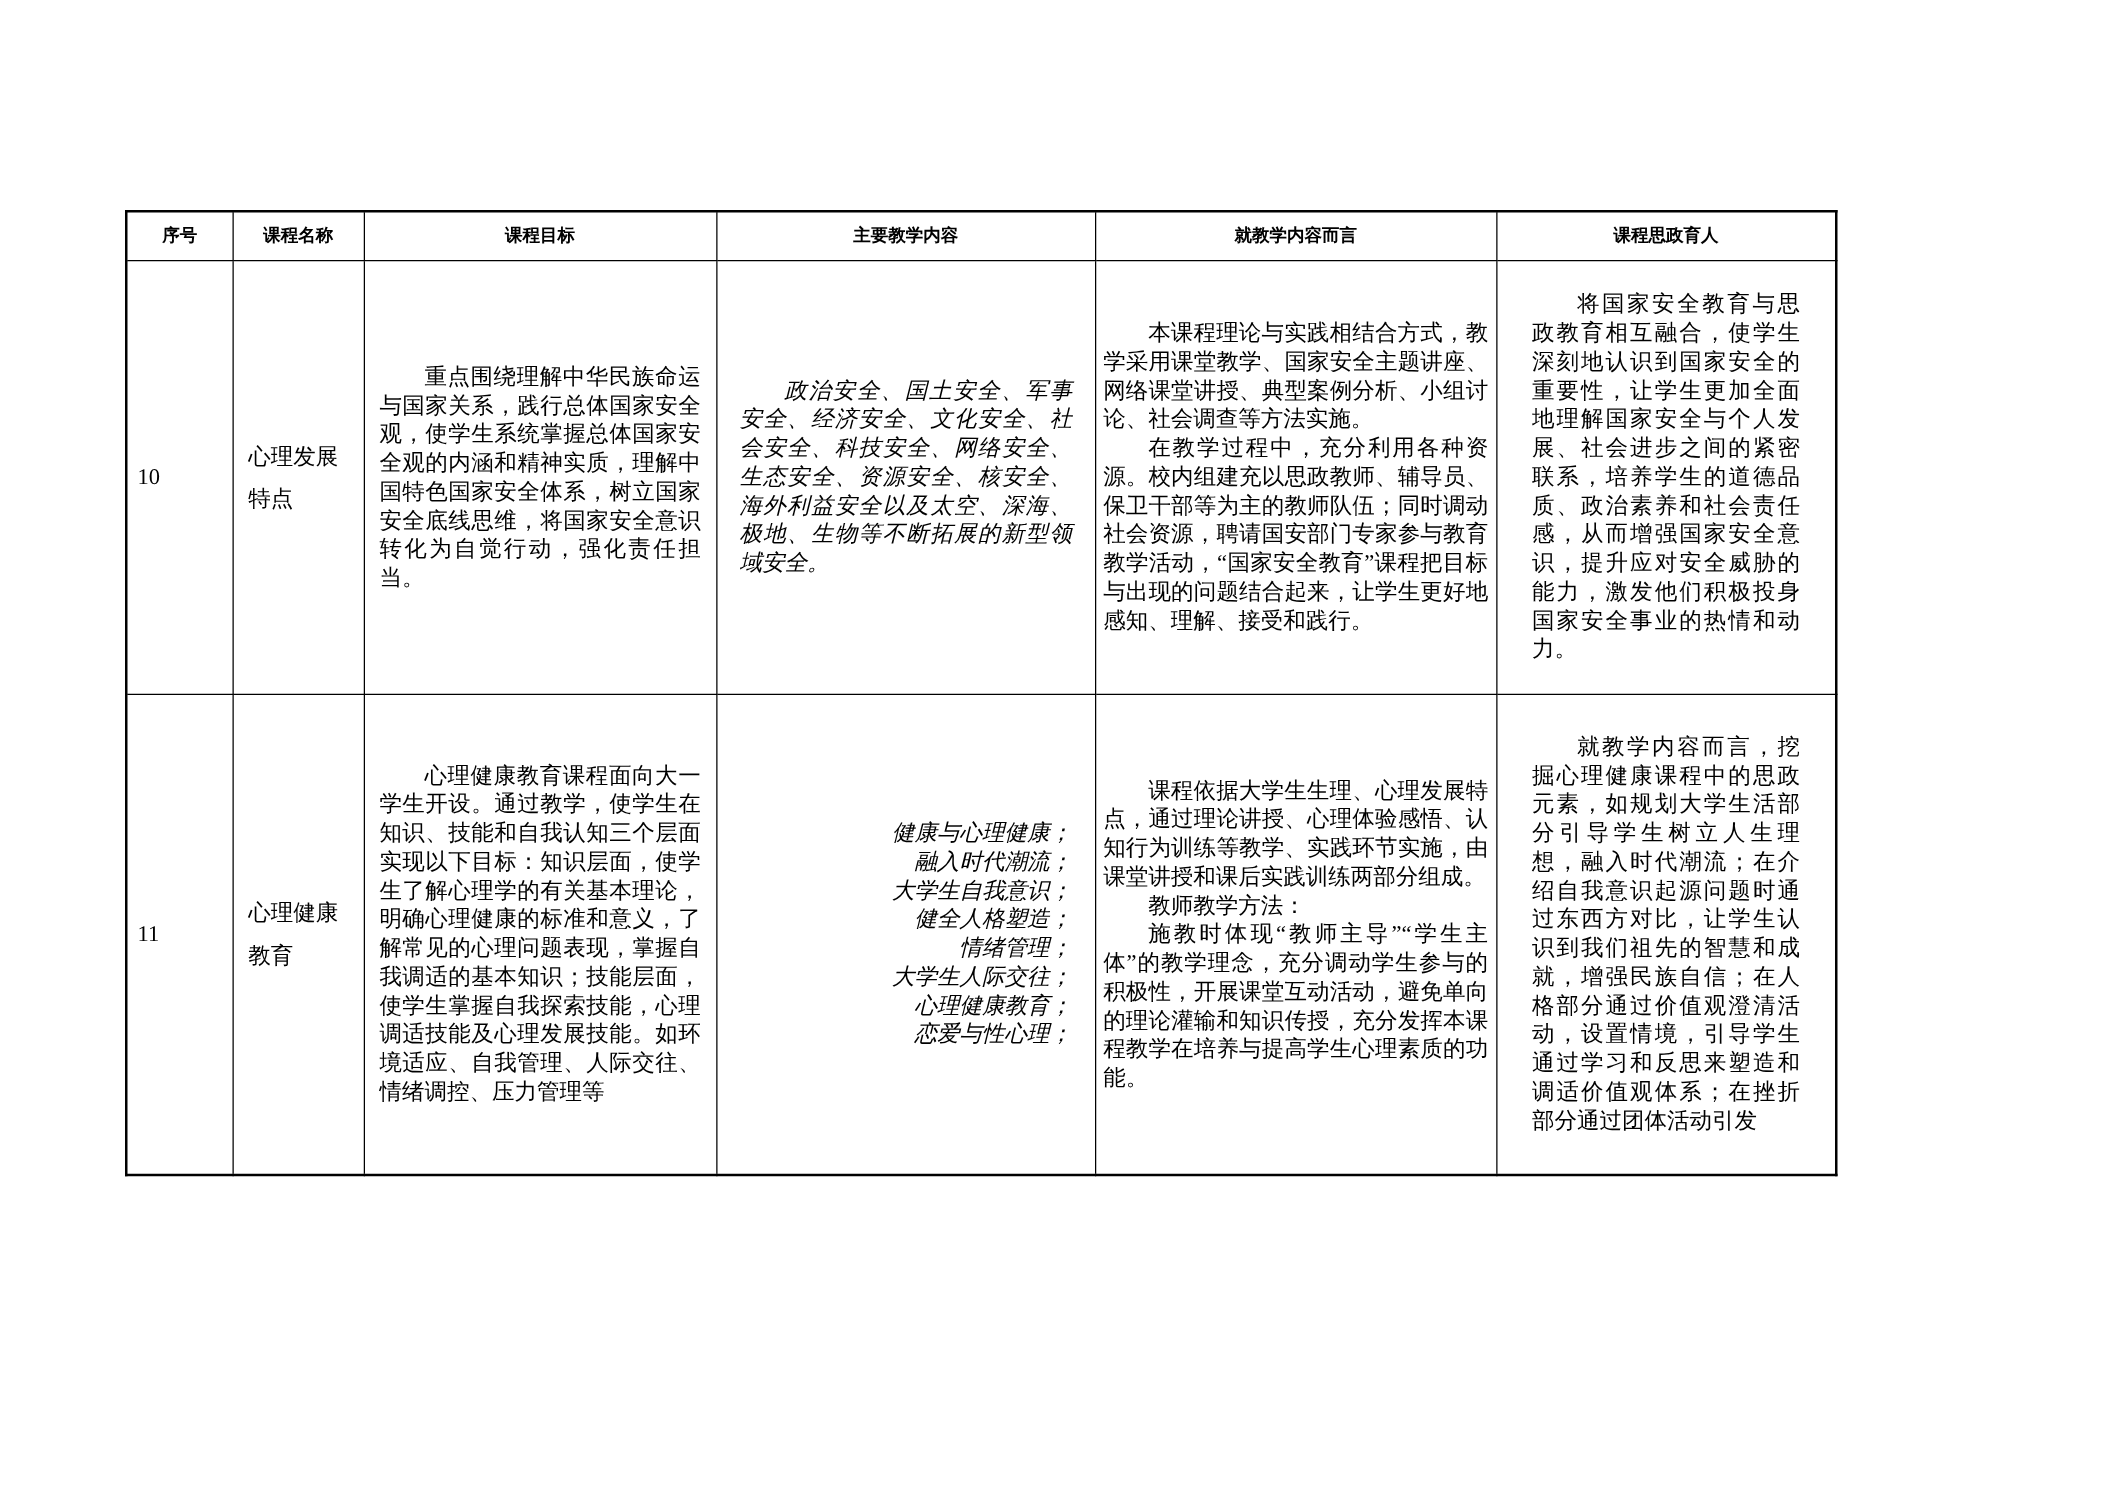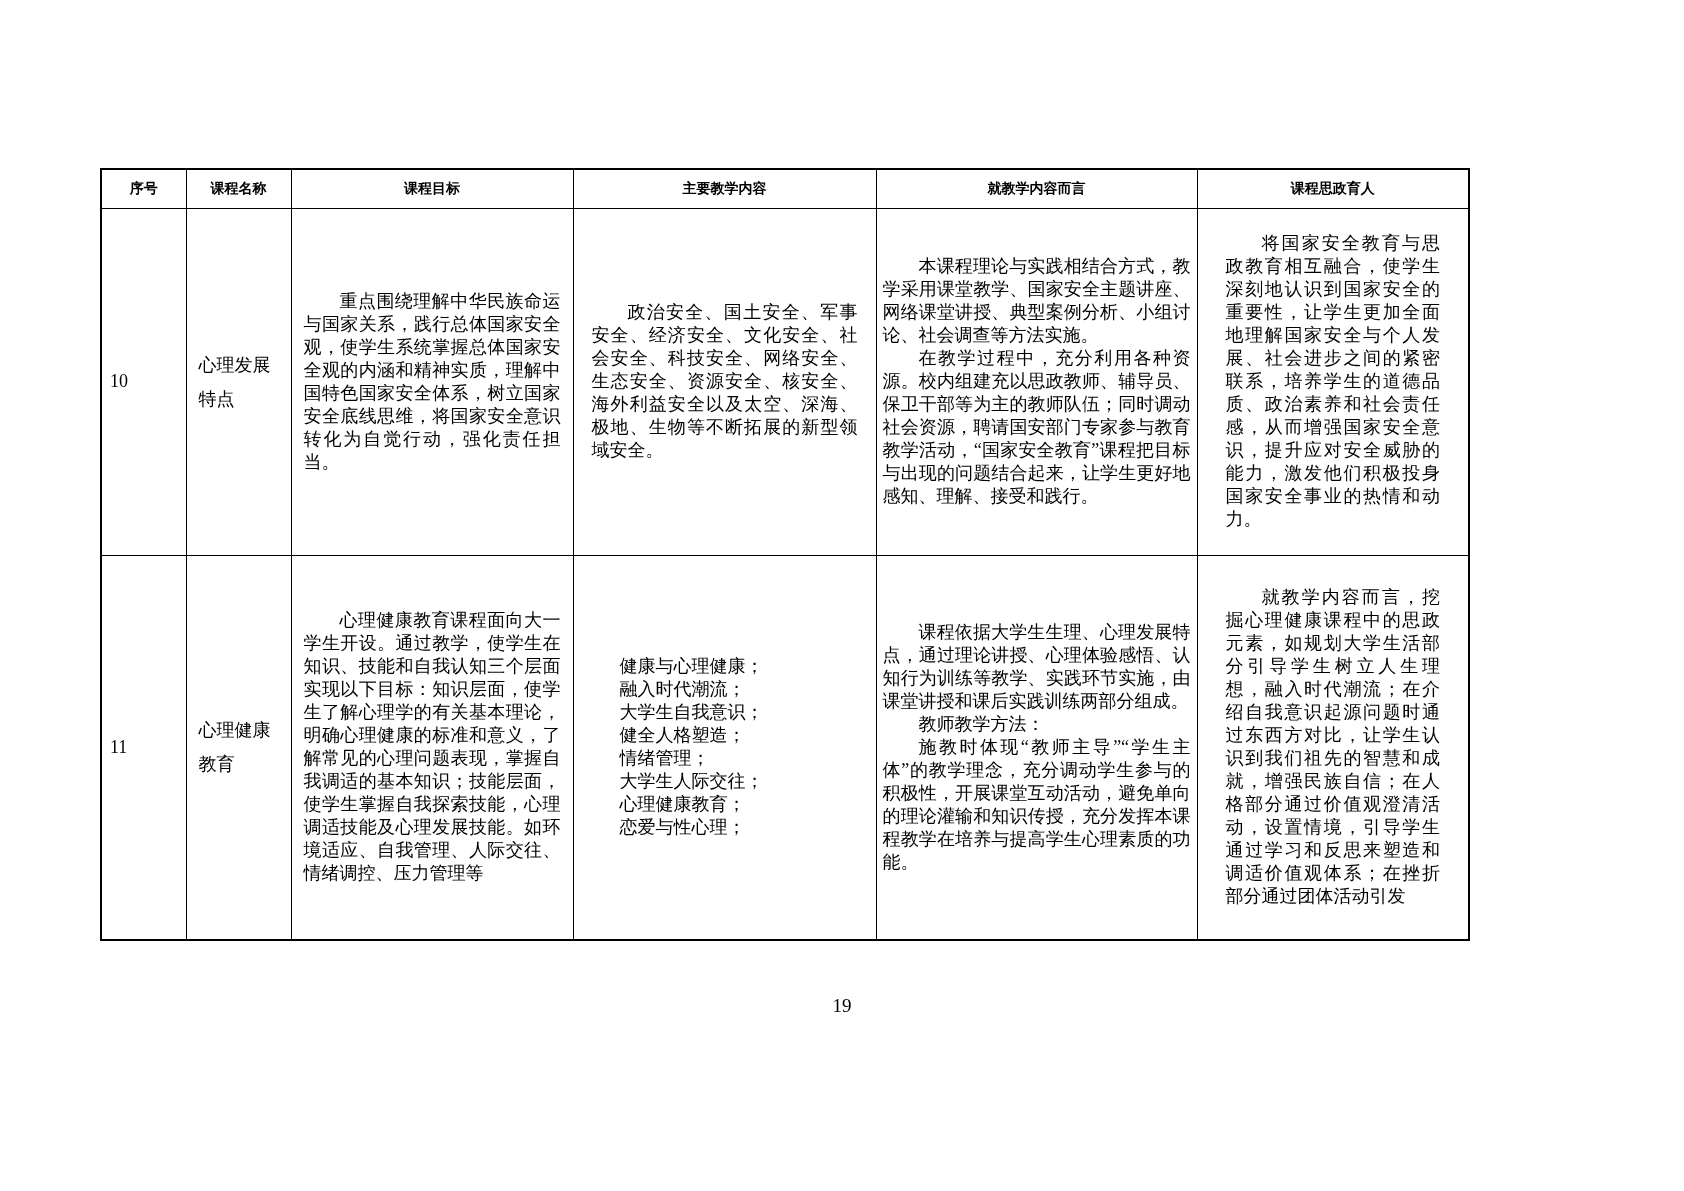--- a/index.html
+++ b/index.html
@@ -44,34 +44,34 @@
     font-size: 18px;
     line-height: 23px;
     text-align: left;
   }
   tr.row-10 { height: 347px; }
   tr.row-11 { height: 385px; }
 
   td.cell-index   { padding: 0 4px 0 8px; }
   td.cell-name    { padding: 0 10px 0 12px; line-height: 34px; }
   td.cell-objective   { padding: 0 12px; }
-  td.cell-content     { padding: 0 18px; }
+  td.cell-content     { padding: 0 18px; font-style: italic; }
   td.cell-requirement { padding: 0 6px; }
   td.cell-ideology    { padding: 0 28px; }
 
   .para {
     margin: 0;
     text-indent: 2em;
     text-align: justify;
   }
   .content-list {
     padding-left: 28px;
   }
   .content-line {
-    text-align: left;
+    text-align: right;
   }
   .page-number {
     position: absolute;
     left: 0;
     right: 0;
     top: 995px;
     text-align: center;
     font-size: 19px;
     font-family: "Liberation Serif", "DejaVu Serif", serif;
   }
@@ -149,15 +149,14 @@
           <p class="para">教师教学方法：</p>
           <p class="para">施教时体现“教师主导”“学生主体”的教学理念，充分调动学生参与的积极性，开展课堂互动活动，避免单向的理论灌输和知识传授，充分发挥本课程教学在培养与提高学生心理素质的功能。</p>
         </td>
         <td class="cell-ideology">
           <p class="para">就教学内容而言，挖掘心理健康课程中的思政元素，如规划大学生活部分引导学生树立人生理想，融入时代潮流；在介绍自我意识起源问题时通过东西方对比，让学生认识到我们祖先的智慧和成就，增强民族自信；在人格部分通过价值观澄清活动，设置情境，引导学生通过学习和反思来塑造和调适价值观体系；在挫折部分通过团体活动引发</p>
         </td>
       </tr>
     </tbody>
   </table>
 
-  <div class="page-number">19</div>
 
 </div>
 
 </body></html>

